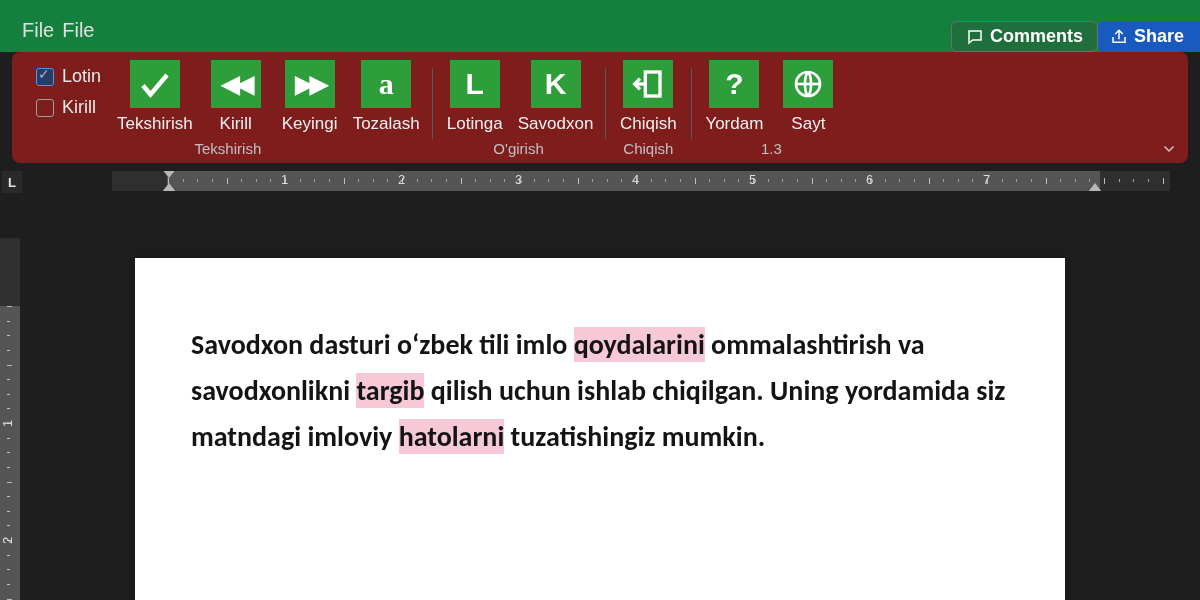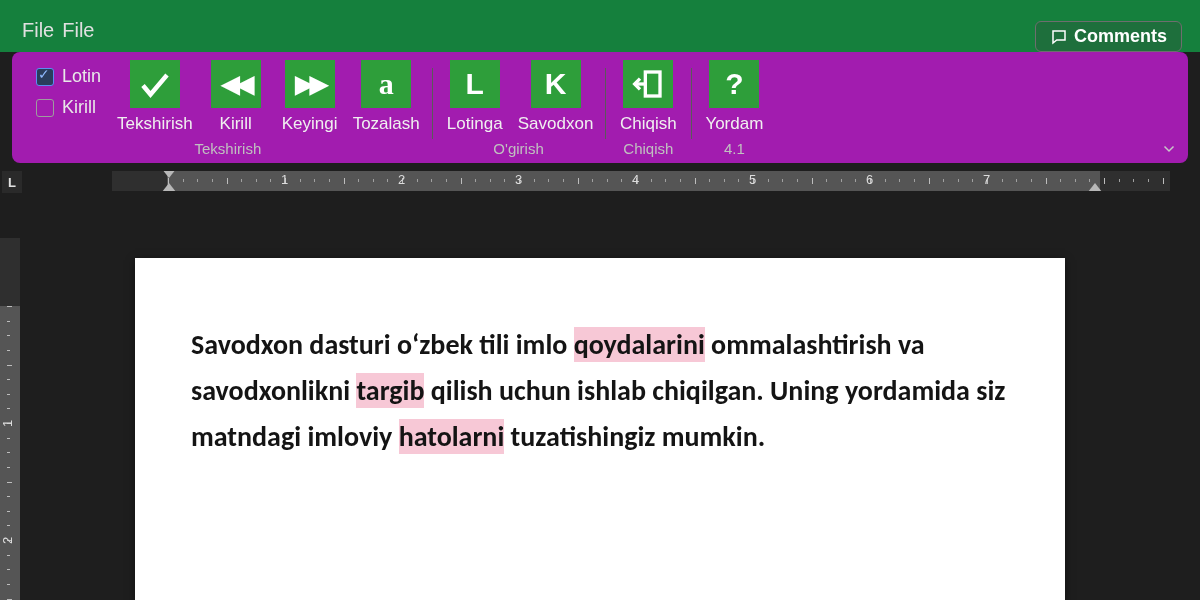--- a/index.html
+++ b/index.html
@@ -52,21 +52,21 @@
     padding: 5px 16px 5px 12px;
     border-radius: 6px 0 0 6px;
     font-size: 18px;
     font-weight: 600;
     color: #fff;
     margin-right: -18px;
   }
 
   
   .ribbon {
-    background: #a21caf;
+    background: #7f1d1d;
     margin: 0 12px;
     border-radius: 8px;
     padding: 8px 12px 4px;
     display: flex;
     position: relative;
   }
   .ribbon-group {
     display: flex;
     flex-direction: column;
     align-items: center;
@@ -310,20 +310,28 @@
 
 <div class="menubar">
   <div class="menu-item">File</div>
   <div class="menu-item">File</div>
   <div class="spacer"></div>
   <div class="pill-btn">
     <svg width="18" height="18" viewBox="0 0 24 24" fill="none" stroke="#fff" stroke-width="2">
         <path d="M4 4h16v12H9l-5 4V4z"></path>
       </svg>
     <span>Comments</span>
+  </div>
+  <div class="share-btn">
+    <svg width="18" height="18" viewBox="0 0 24 24" fill="none" stroke="#fff" stroke-width="2">
+        <path d="M4 12v7h16v-7"></path>
+        <path d="M12 3v12"></path>
+        <path d="M7 8l5-5 5 5"></path>
+      </svg>
+    <span>Share</span>
   </div>
 </div>
 
 <div class="ribbon">
 
   <div class="ribbon-group">
     <div class="group-row">
       <div class="check-col">
         <div class="check-row">
           <div class="checkbox checked"></div>
@@ -400,22 +408,33 @@
   </div>
 
   <div class="ribbon-group">
     <div class="group-row">
       <div class="ribbon-btn">
         <div class="icon-box">
             <span class="glyph">?</span>
           </div>
         <div class="btn-label">Yordam</div>
       </div>
+      <div class="ribbon-btn">
+        <div class="icon-box">
+            <svg width="32" height="32" viewBox="0 0 24 24" fill="none" stroke="#fff" stroke-width="2">
+              <circle cx="12" cy="12" r="9"></circle>
+              <path d="M3 12h18"></path>
+              <path d="M12 3c3 3 3 15 0 18"></path>
+              <path d="M12 3c-3 3-3 15 0 18"></path>
+            </svg>
+          </div>
+        <div class="btn-label">Sayt</div>
+      </div>
     </div>
-    <div class="group-label">4.1</div>
+    <div class="group-label">1.3</div>
   </div>
 
   <svg class="ribbon-chevron" width="18" height="18" viewBox="0 0 24 24" fill="none" stroke="currentColor" stroke-width="2">
       <path d="M6 10l6 6 6-6"></path>
     </svg>
 </div>
 
 <div class="ruler-row">
   <div class="ruler-tab">L</div>
   <div class="ruler" id="hruler">

